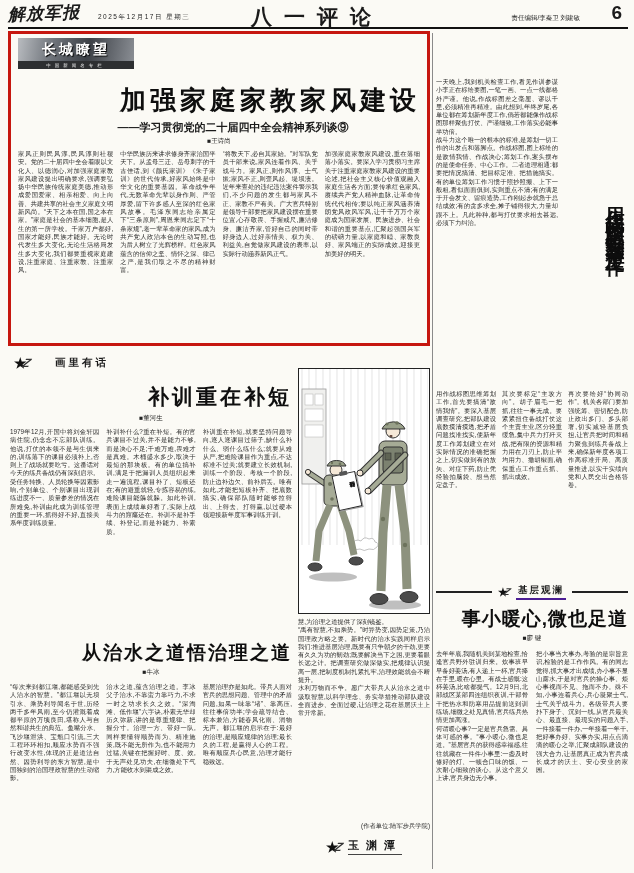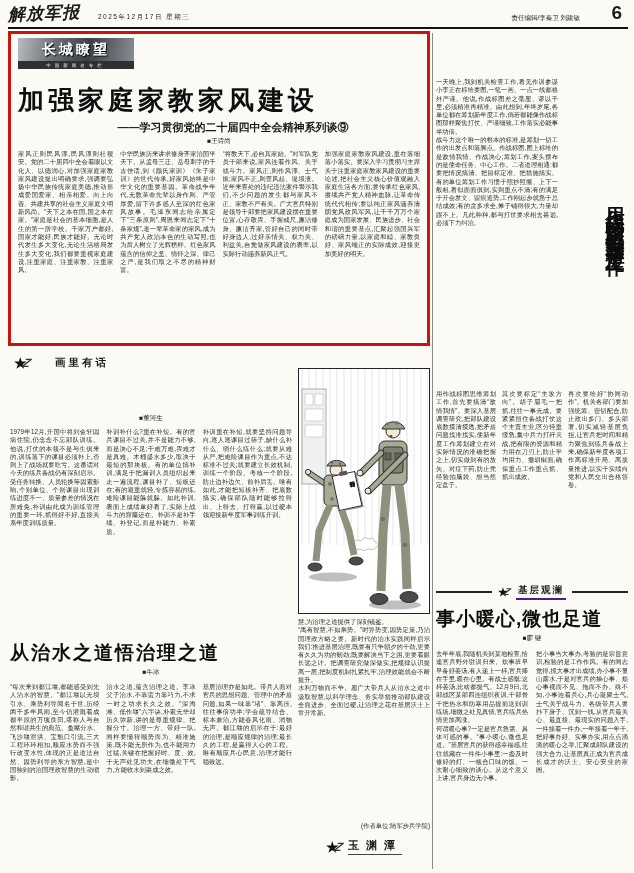--- a/index.html
+++ b/index.html
@@ -11,21 +11,21 @@
   .hdr-editors{position:absolute;right:54px;top:14px;font-size:6.5px;color:#222;}
   .hdr-pagenum{position:absolute;right:12px;top:2px;font-size:19px;font-weight:bold;}
   .hdr-rule{position:absolute;left:8px;right:6px;top:27px;height:1.5px;background:#111;}
   
   .red-box{position:absolute;left:8px;top:31px;width:422px;height:315px;border:3.5px solid #c6170f;box-sizing:border-box;z-index:9;pointer-events:none;}
   
   .col-logo{position:absolute;width:116px;z-index:2;}
   .col-logo .band{height:23px;background:linear-gradient(100deg,#b9bcc0 0%,#6f747b 30%,#3c4046 60%,#8a8e94 100%);display:flex;align-items:center;justify-content:center;color:#fff;font-weight:bold;font-size:14px;letter-spacing:3px;text-shadow:1px 1px 1px #000;}
   .col-logo .subband{height:8px;background:#2d2f31;display:flex;align-items:center;justify-content:center;color:#eee;font-size:4.5px;letter-spacing:4px;}
   
-  .headline{position:absolute;text-align:left;font-weight:bold;color:#0e0e0e;}
+  .headline{position:absolute;text-align:right;font-weight:bold;color:#0e0e0e;}
   .subhead{position:absolute;text-align:center;font-weight:bold;}
   .author{position:absolute;text-align:center;font-size:6.5px;color:#222;}
   .cols{position:absolute;display:flex;gap:7px;overflow:hidden;}
   .col{flex:1;font-size:6.3px;line-height:1.32;text-align:justify;color:#2c2c2c;white-space:pre-line;overflow:hidden;}
   .single{position:absolute;font-size:6.3px;line-height:1.32;text-align:justify;color:#2c2c2c;white-space:pre-line;overflow:hidden;}
   
   .starz{display:inline-flex;align-items:center;font-weight:bold;}
   .starz .star{font-size:14px;color:#111;line-height:1;}
   .starz .zz{font-style:italic;font-weight:bold;font-size:12px;margin-left:-4px;transform:skewX(-18deg);color:#333;line-height:1;}
   .section-hd{position:absolute;display:flex;align-items:center;gap:5px;font-weight:bold;}
@@ -48,20 +48,21 @@
   
   .v-rule{position:absolute;left:432px;top:33px;width:0.8px;height:836px;background:#8a8a8a;}
 </style>
 </head>
 <body>
 
 <div class="page">
 
   <div class="masthead">解放军报</div>
   <div class="hdr-date">2025年12月17日 星期三</div>
+  <div class="hdr-title">八一评论</div>
   <div class="hdr-editors">责任编辑/李秦卫 刘建敏</div>
   <div class="hdr-pagenum">6</div>
   <div class="hdr-rule"></div>
 
   <div class="red-box"></div>
 
   <div class="v-rule"></div>
 
   <div class="col-logo" style="left:18px;top:38px;border-radius:12px;">
     <div class="band">长城瞭望</div>
@@ -86,20 +87,21 @@
     <div class="col">再次要绘好“协同动作”。机关各部门要加强统筹、密切配合,防止政出多门、多头部署,切实减轻基层负担,让官兵把时间和精力聚焦到练兵备战上来,确保新年度各项工作高标准开局、高质量推进,以实干实绩向党和人民交出合格答卷。</div>
   </div>
 
   <div class="section-hd" style="left:14px;top:356px;">
     <span class="starz">
         <span class="star">★</span>
         <span class="zz">Z</span>
       </span>
     <span class="lbl">画里有话</span>
   </div>
+  <div class="headline" style="left:10px;top:383px;width:282px;font-size:21px;letter-spacing:3px;">补训重在补短</div>
   <div class="author" style="left:10px;top:414px;width:282px;">■董河生</div>
   <div class="cols" style="left:10px;top:428px;width:282px;height:206px;">
     <div class="col">1979年12月,开国中将刘金轩因病住院,仍念念不忘部队训练。他说,打仗的本领不是与生俱来的,训练落下的课目必须补上,否则上了战场就要吃亏。这番话对今天的练兵备战仍有深刻启示。受任务转换、人员轮换等因素影响,个别单位、个别课目出现训练进度不一、质量参差的情况在所难免,补训由此成为训练管理的重要一环,抓得好不好,直接关系年度训练质量。</div>
     <div class="col">补训补什么?重在补短。有的官兵课目不过关,并不是能力不够,而是决心不足;千难万难,畏难才是真难。木桶盛水多少,取决于最短的那块板。有的单位搞补训,满足于把漏训人员组织起来走一遍流程,课目补了、短板还在;有的避重就轻,专拣容易的练,难险课目能躲就躲。如此补训,表面上成绩单好看了,实际上战斗力的窟窿还在。补训不是补手续、补登记,而是补能力、补素质。</div>
     <div class="col">补训重在补短,就要坚持问题导向,逐人逐课目过筛子,缺什么补什么、弱什么练什么;就要从难从严,把难险课目作为重点,不达标准不过关;就要建立长效机制,训练一个阶段、考核一个阶段,防止边补边欠、前补后丢。唯有如此,才能把短板补齐、把底数搞实,确保部队随时能够拉得出、上得去、打得赢,以过硬本领迎接新年度军事训练开训。</div>
   </div>
 
   <div class="cartoon">
     <svg width="129" height="243" viewBox="0 0 129 243">
       <defs>

